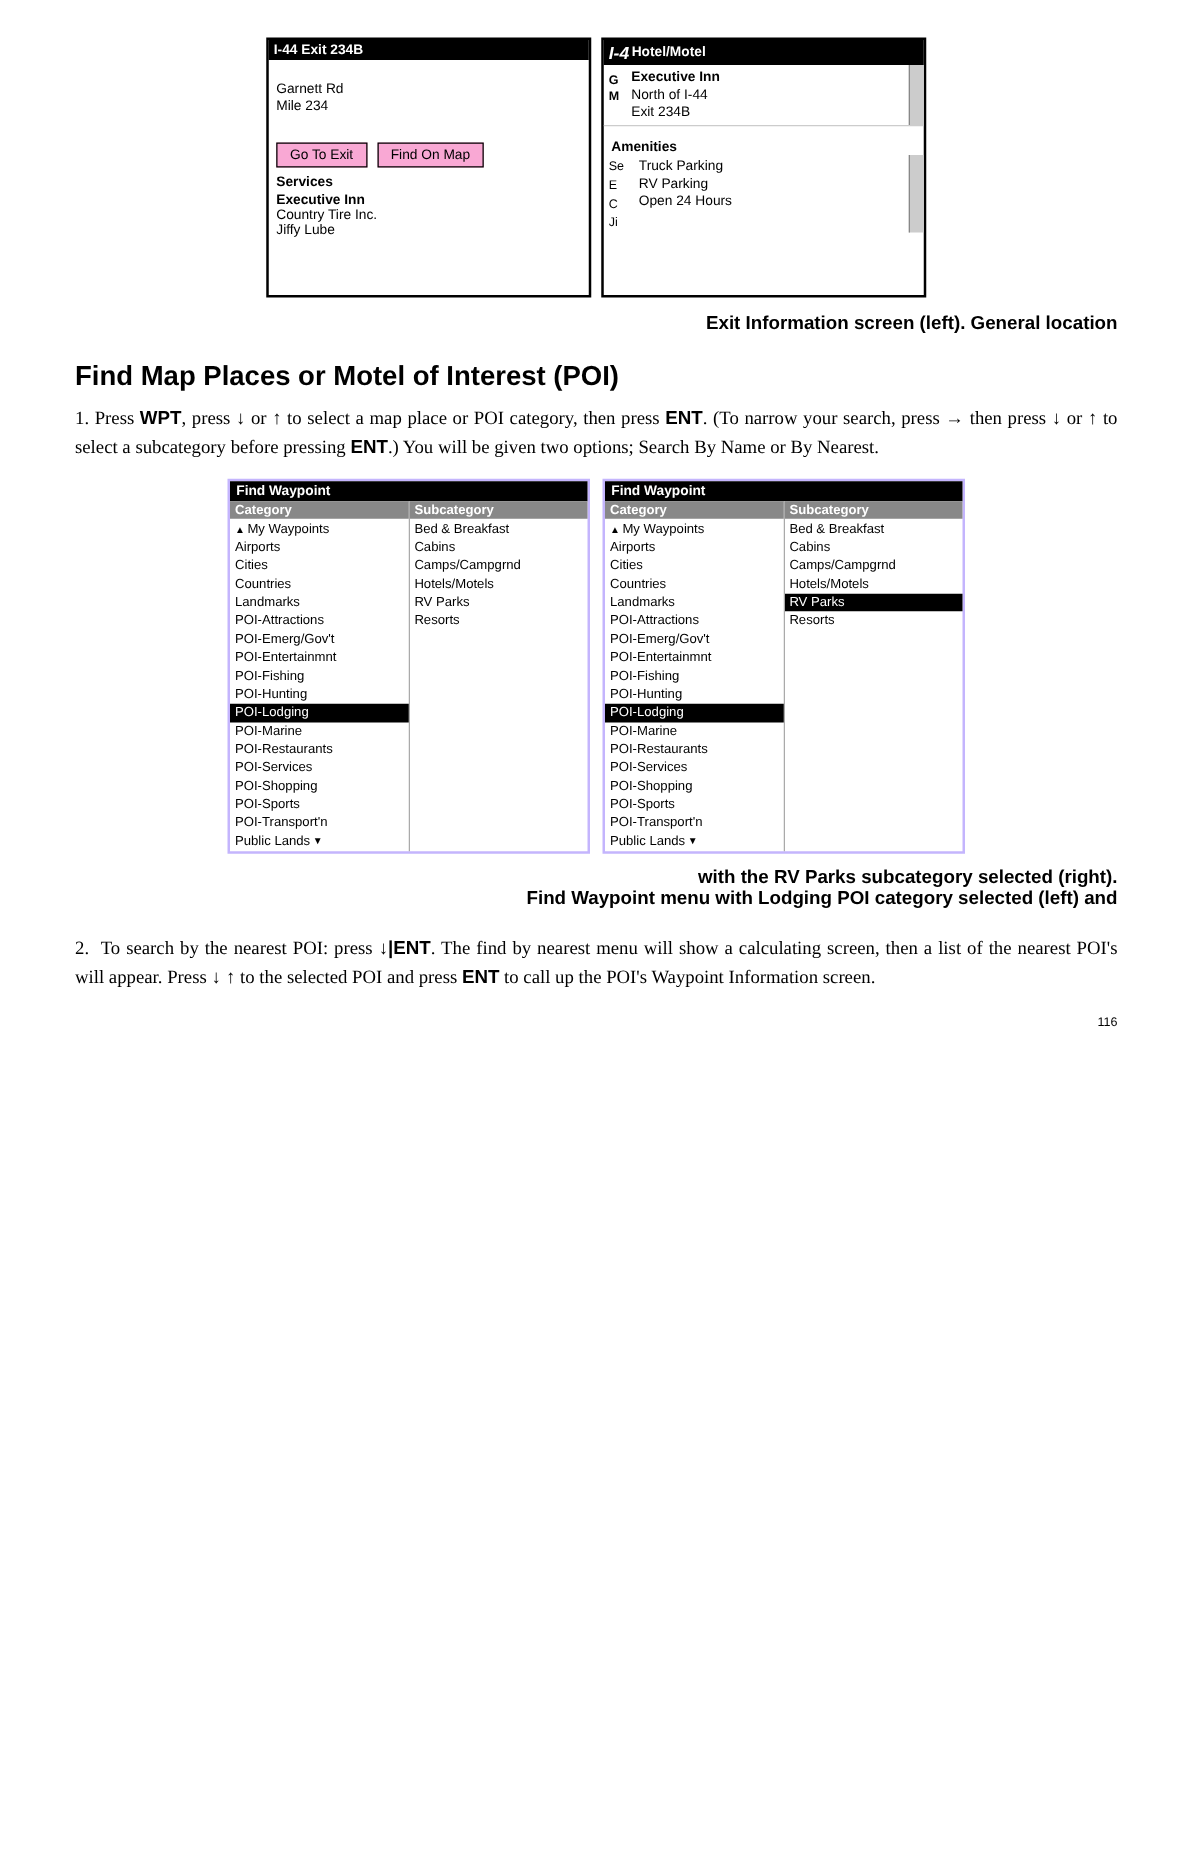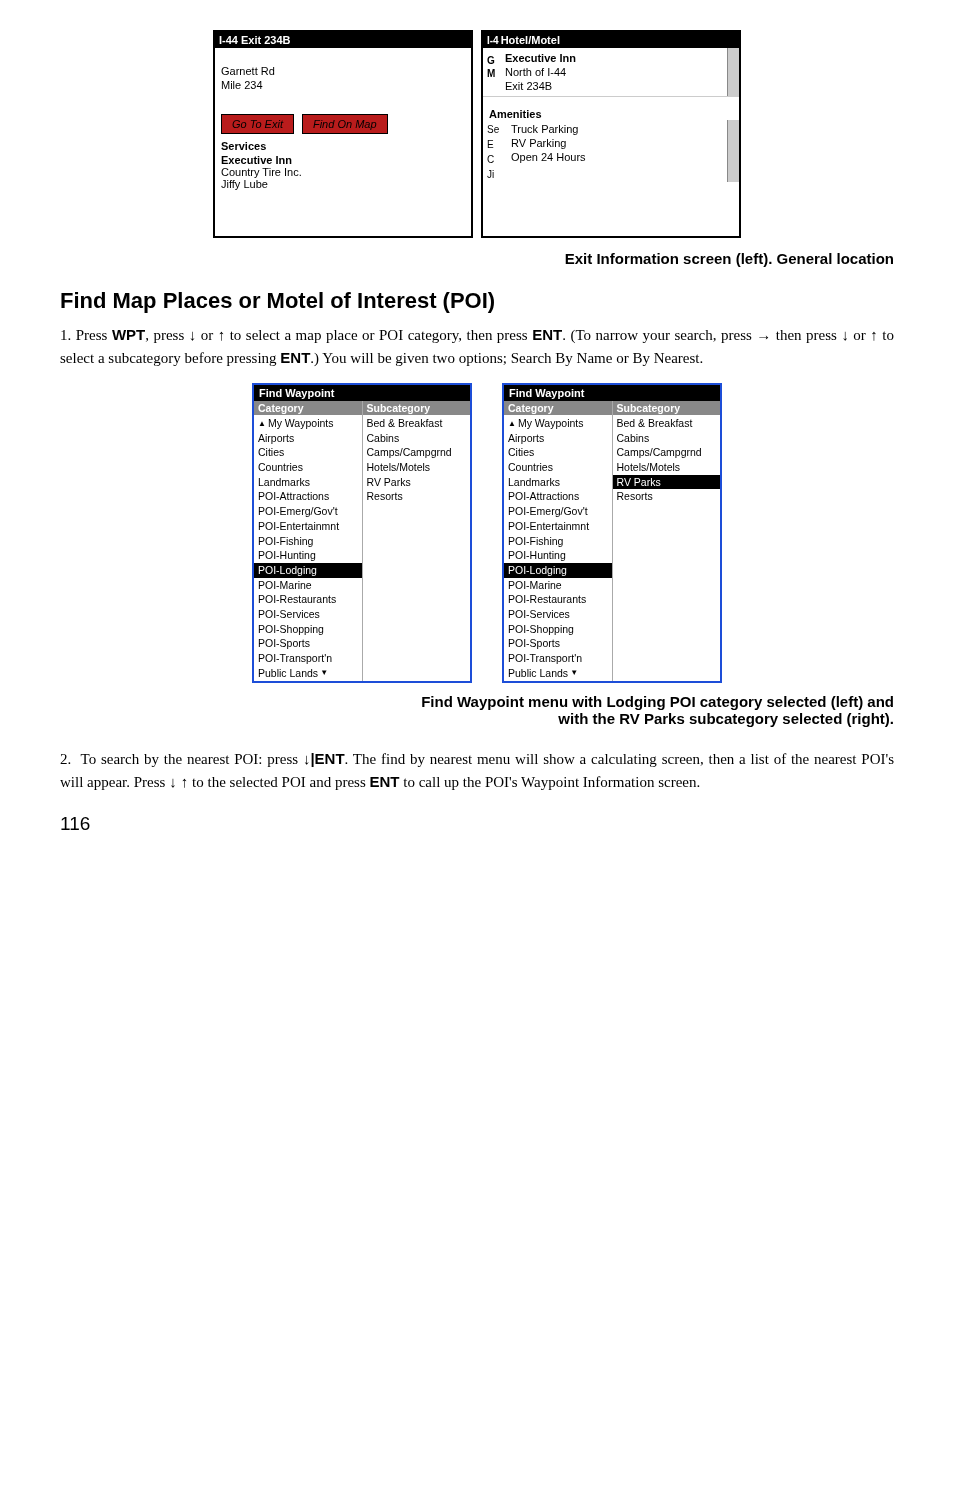--- a/index.html
+++ b/index.html
@@ -44,26 +44,25 @@
       font-size: 11px;
       font-family: Arial, Helvetica, sans-serif;
     }
     .screen-buttons {
       display: flex;
       gap: 8px;
       padding: 6px 6px 4px 6px;
     }
     .screen-btn {
       border: 1.5px solid #000;
-      background: #b91c1c;
+      background: #f9a8d4;
       padding: 3px 10px;
       font-size: 11px;
       font-family: Arial, Helvetica, sans-serif;
       cursor: pointer;
-      font-style: italic;
     }
     .screen-section-title {
       font-weight: bold;
       font-size: 11px;
       padding: 2px 6px 0 6px;
     }
     .screen-list {
       padding: 2px 6px 6px 6px;
     }
     .screen-list-item {
@@ -122,25 +121,24 @@
     }
 
     
     .waypoint-row {
       display: flex;
       gap: 10px;
       justify-content: center;
       margin-bottom: 10px;
     }
     .wp-panel {
-      border: 2px solid #1d4ed8;
-      width: 220px;
+      border: 2px solid #c4b5fd;
+      width: 290px;
       font-family: Arial, Helvetica, sans-serif;
       font-size: 10.5px;
-      margin-left: 20px;
     }
     .wp-title {
       background: #000;
       color: #fff;
       font-weight: bold;
       padding: 2px 5px;
       font-size: 11px;
     }
     .wp-body {
       display: flex;
@@ -173,22 +171,22 @@
       font-size: 8px;
       margin-right: 2px;
     }
     .wp-item.highlighted {
       background: #000;
       color: #fff;
     }
 
     
     .page-number {
-      text-align: left;
-      font-size: 19px;
+      text-align: right;
+      font-size: 10px;
       margin-top: 20px;
       font-family: Arial, Helvetica, sans-serif;
     }
   </style>
 </head>
 <body>
 
 
 
 
@@ -210,21 +208,21 @@
     <div class="screen-list">
       <div class="screen-list-item bold">Executive Inn</div>
       <div class="screen-list-item">Country Tire Inc.</div>
       <div class="screen-list-item">Jiffy Lube</div>
     </div>
     <div style="height:40px;"></div>
   </div>
 
   <div class="screen">
     <div class="screen-title-bar" style="display:flex;align-items:center;gap:2px;">
-      <span style="font-size:10px;">I-4</span>
+      <span style="font-size:14px;font-style:italic;">I-4</span>
       <span style="font-size:11px;font-weight:bold;">Hotel/Motel</span>
     </div>
     <div class="screen-right-body">
       <div class="screen-right-icons">
         <div style="line-height:1.3;padding:3px 2px 0 4px;font-weight:bold;">G</div>
         <div style="line-height:1.3;padding:0 2px 0 4px;font-weight:bold;">M</div>
       </div>
       <div class="screen-right-content">
         <div class="screen-line" style="font-weight:bold;">Executive Inn</div>
         <div class="screen-line">North of I-44</div>
@@ -363,22 +361,22 @@
           <div class="wp-item">Resorts</div>
         </div>
       </div>
     </div>
   </div>
 
 </div>
 
 
 <div class="caption">
+  <div>with the RV Parks subcategory selected (right).</div>
   <div>Find Waypoint menu with Lodging POI category selected (left) and</div>
-  <div>with the RV Parks subcategory selected (right).</div>
 </div>
 
 <br>
 
 
 <div class="body-text">
   2.&nbsp; To search by the nearest POI: press <b>↓|ENT</b>. The find by nearest menu will show a calculating screen, then a list of the nearest POI's will appear. Press <b>↓ ↑</b> to the selected POI and press <b>ENT</b> to call up the POI's Waypoint Information screen.
 </div>
 
 

